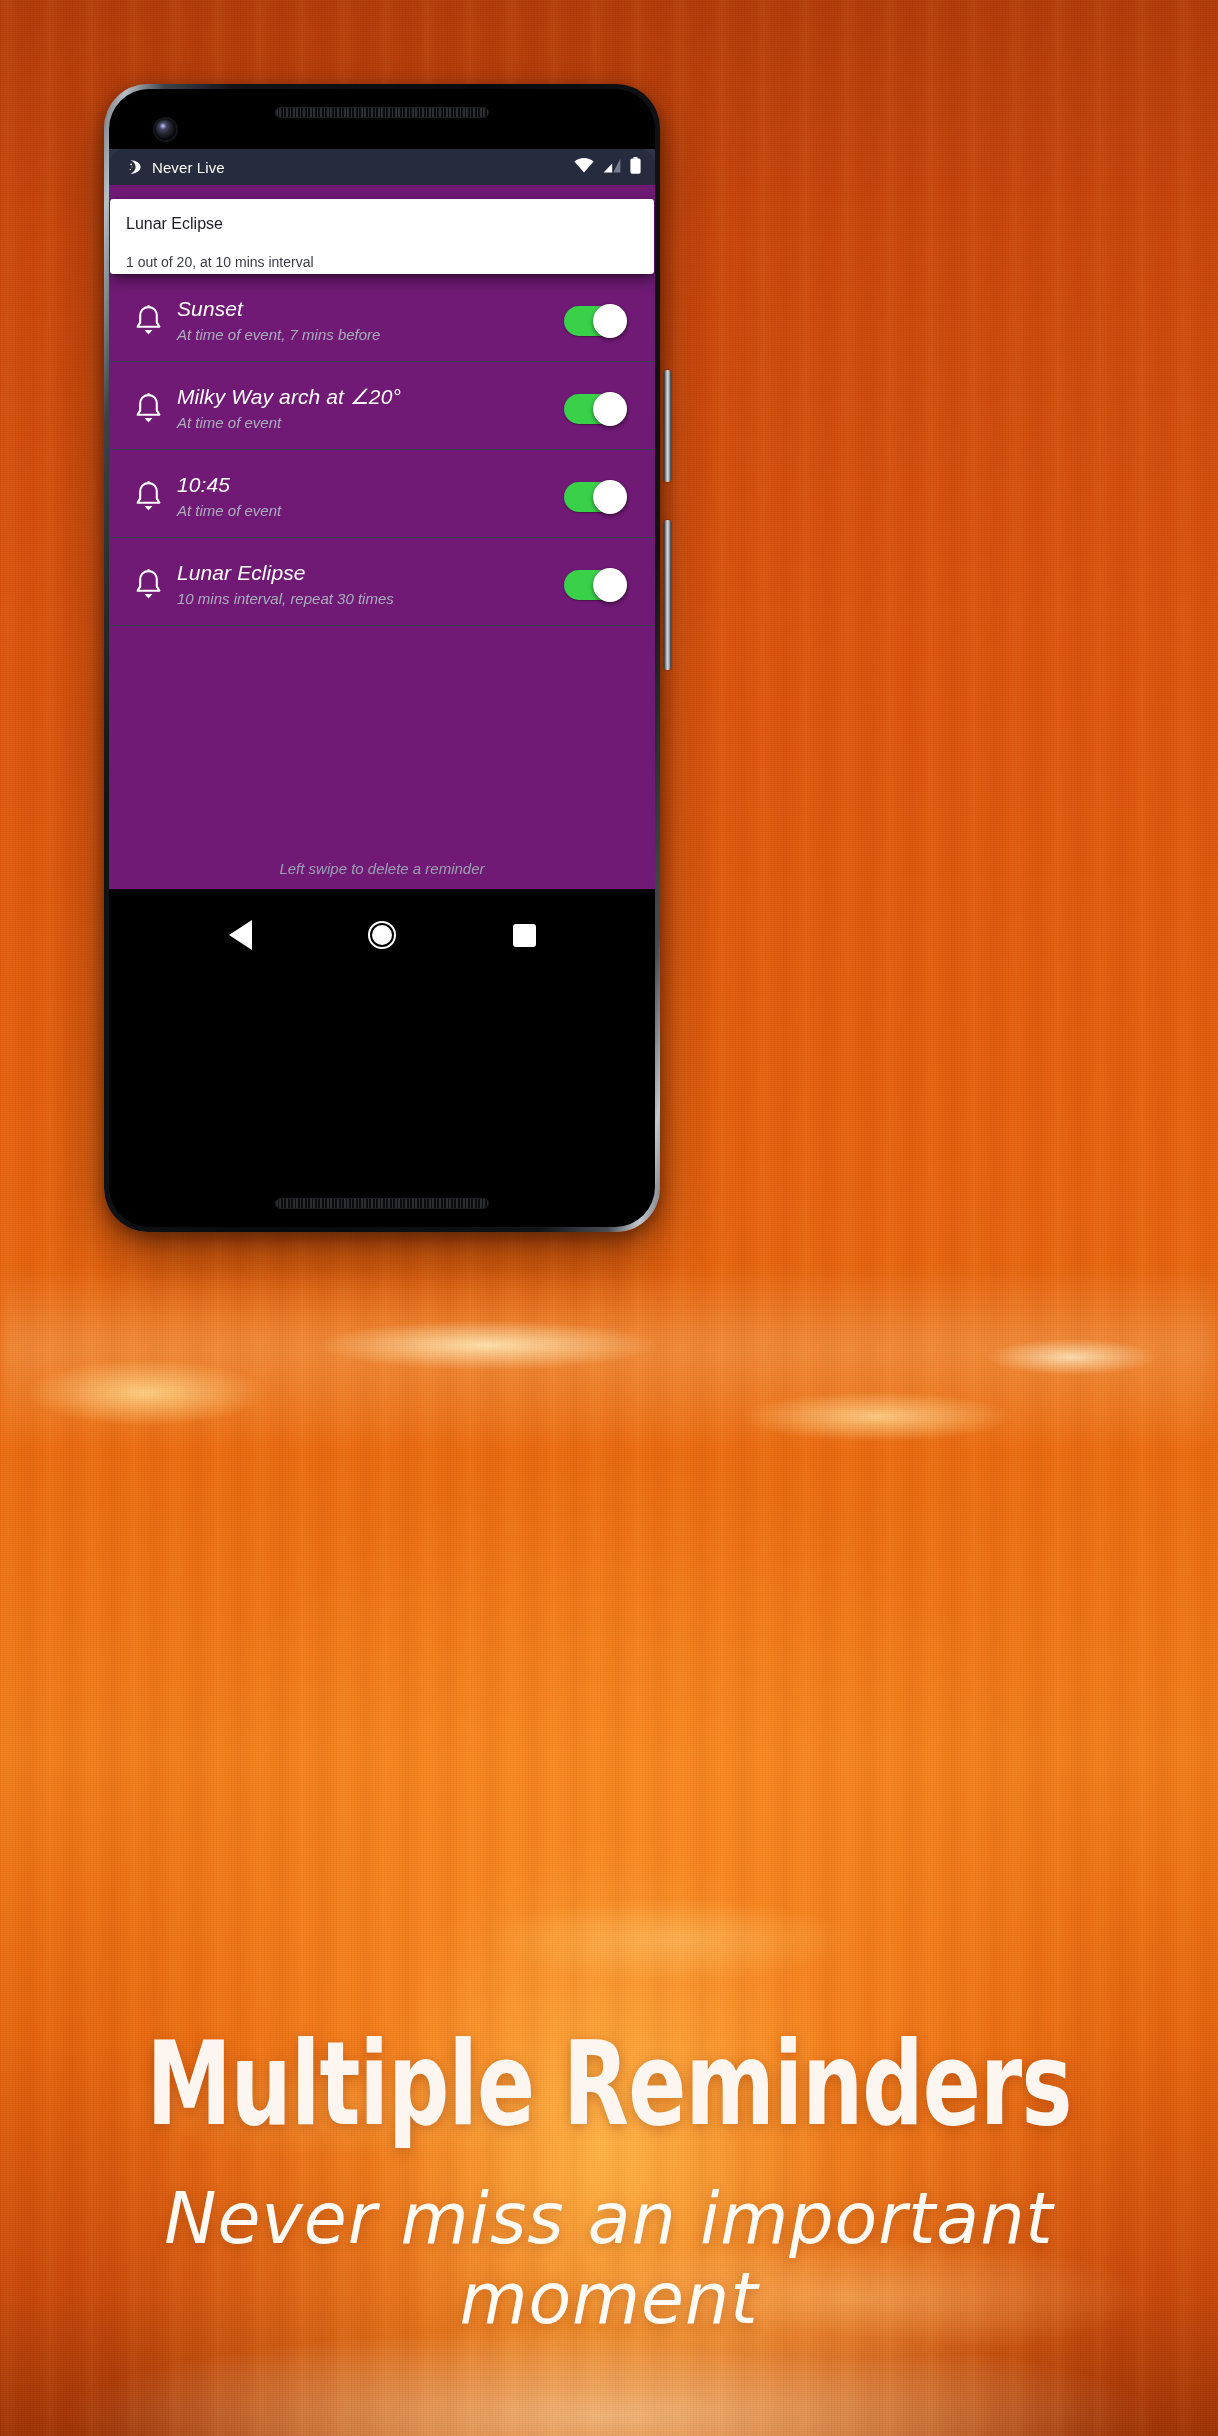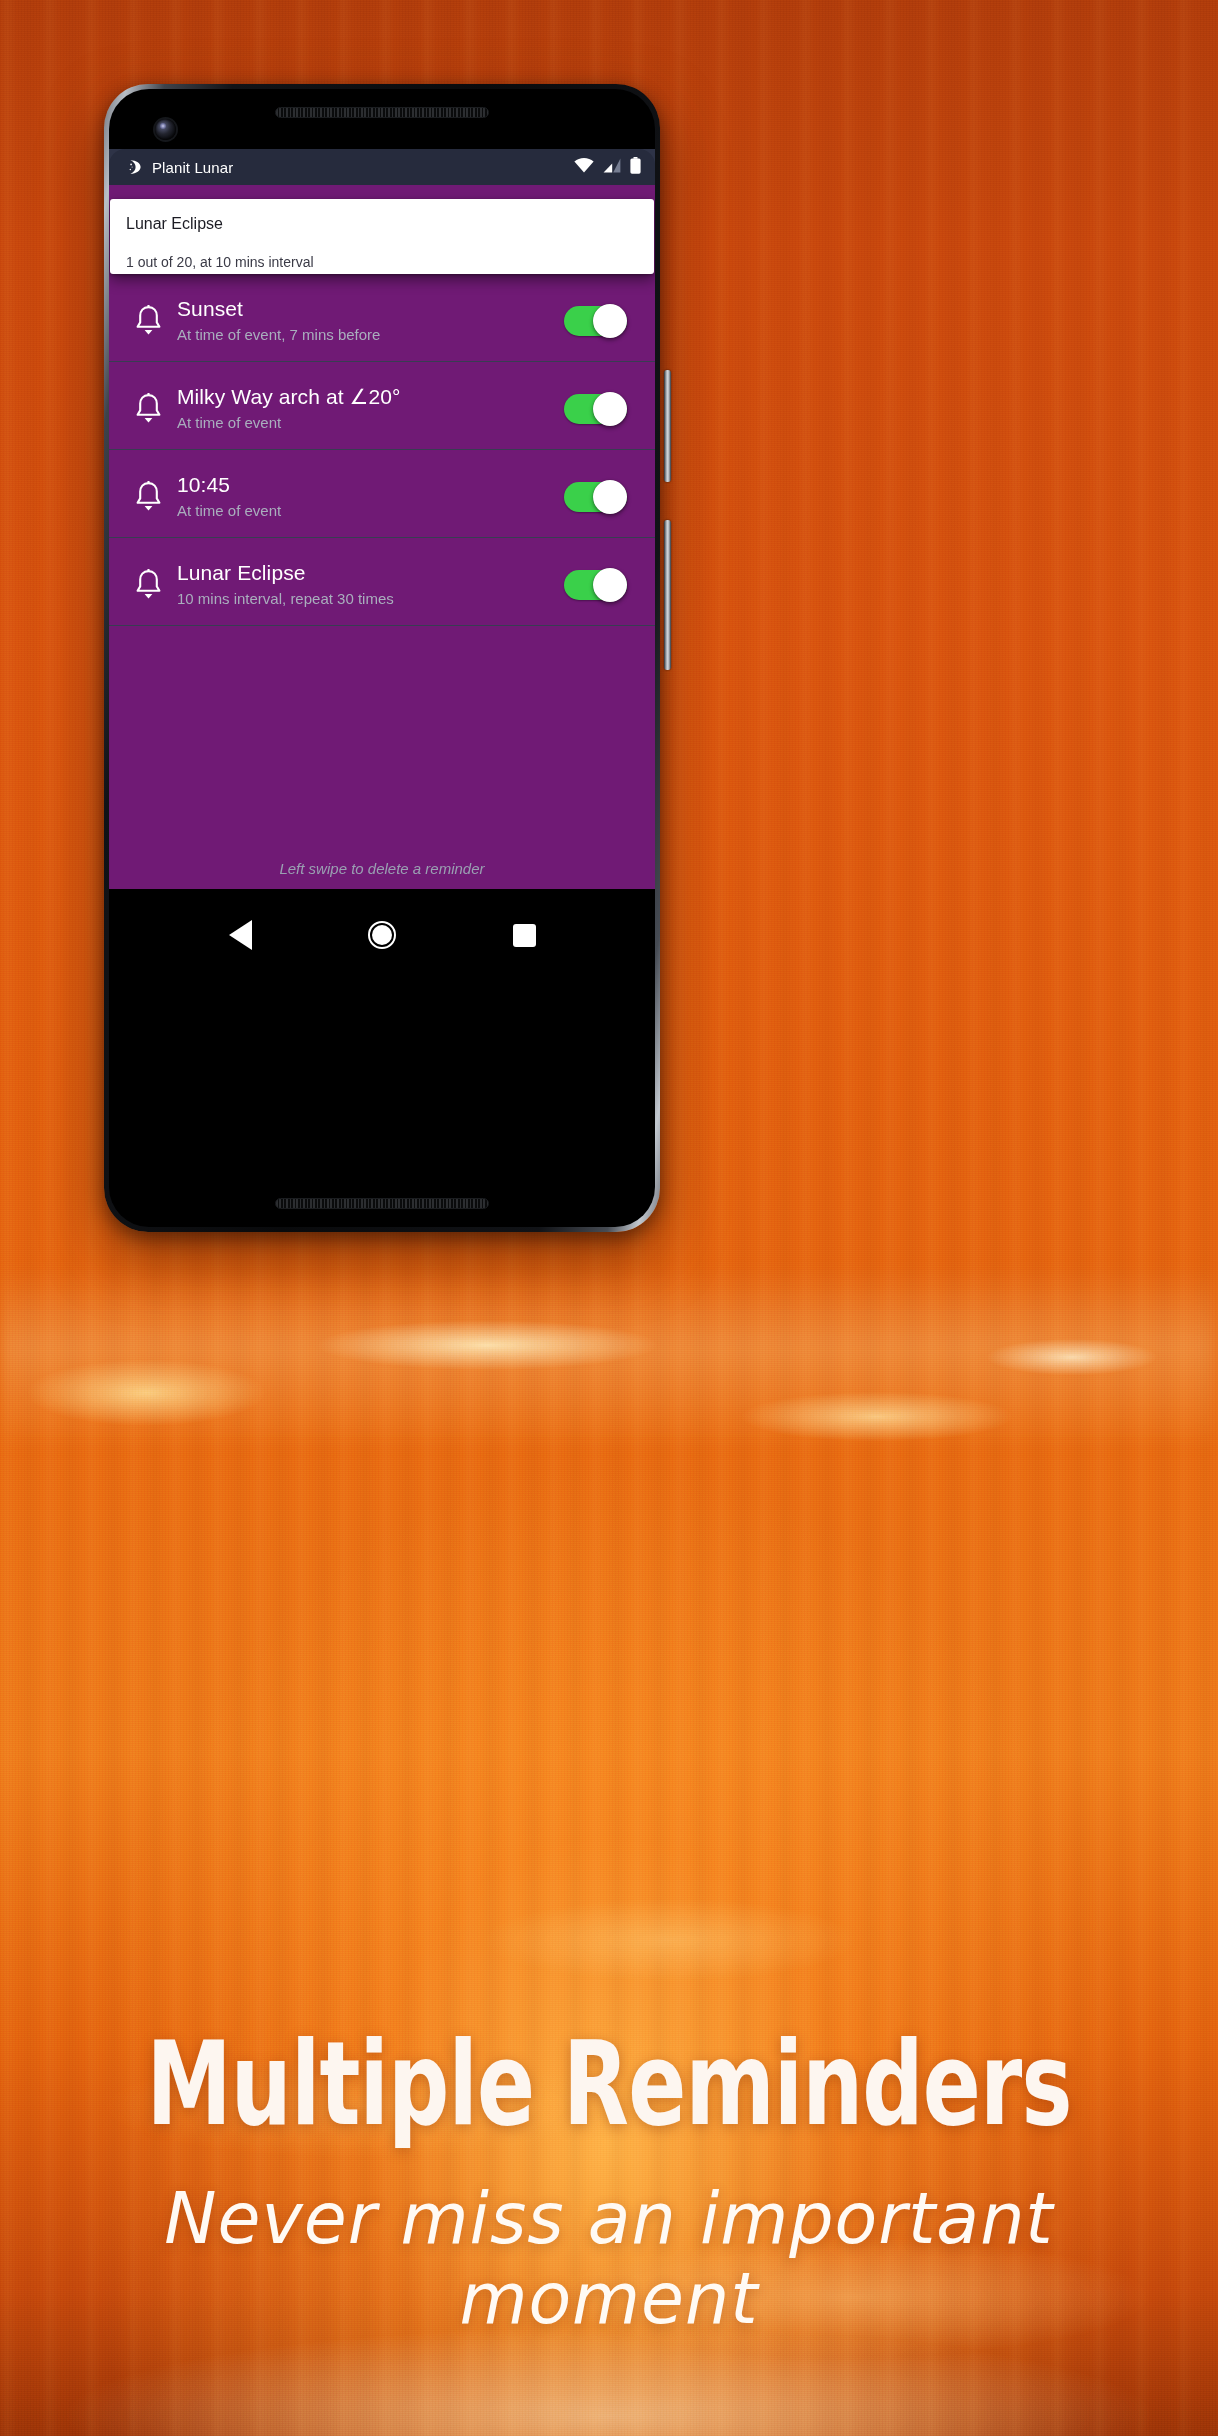--- a/index.html
+++ b/index.html
@@ -126,20 +126,21 @@
   .drag-title { color:#1c1c24; font-size:16px; line-height:21px; }
   .drag-sub   { color:#3a3a46; font-size:14px; line-height:21px; margin-top:18px; }
 
   
   .rows { position:absolute; left:0; right:0; top:89px; }
   .row {
     position:relative; height:88px;
     display:flex; align-items:center;
     padding:6px 12px 0 18px;
     border-bottom:1px solid #383d52;
+    font-style:italic;
   }
   .row.first { border-top:none; }
   .bell { width:42px; flex:0 0 42px; display:flex; justify-content:center; }
   .row-text { flex:1 1 auto; padding-left:8px; min-width:0; }
   .row-title { color:#ffffff; font-size:21px; line-height:25px; letter-spacing:.1px; }
   .row-sub   { color:#a9aebd; font-size:15px; line-height:20px; margin-top:4px; }
 
   
   .toggle {
     position:relative; width:63px; height:34px; flex:0 0 63px; margin-right:16px;
@@ -215,21 +216,21 @@
       <div id="statusbar">
         <div class="sb-left">
           <span class="planit-logo">
             <svg width="16" height="16" viewBox="0 0 16 16">
               <path d="M3.4 1.2 C9.4 1.2 13.6 4.3 13.6 8 C13.6 11.7 9.4 14.8 3.4 14.8 C7.0 13.2 8.6 10.8 8.6 8 C8.6 5.2 7.0 2.8 3.4 1.2 Z" fill="#ffffff"></path>
               <circle cx="4.1" cy="5.4" r="0.85" fill="#ffffff"></circle>
               <circle cx="3.3" cy="10.5" r="0.7" fill="#ffffff"></circle>
               <circle cx="5.1" cy="8.0" r="0.5" fill="#ffffff"></circle>
             </svg>
           </span>
-          <span class="sb-title">Planit Lunar</span>
+          <span class="sb-title">Never Live</span>
         </div>
         <div class="sb-right">
           <span>
             <svg width="20" height="15" viewBox="0 0 20 15">
                 <path d="M10 14.4 L0.4 3.6 C3.0 1.3 6.4 0.1 10 0.1 C13.6 0.1 17 1.3 19.6 3.6 Z" fill="#ffffff"></path>
               </svg>
           </span>
           <span>
             <svg width="18" height="15" viewBox="0 0 18 15">
               <path d="M17.4 0.4 L17.4 14.4 L10.2 14.4 Z" fill="#767d91"></path>

